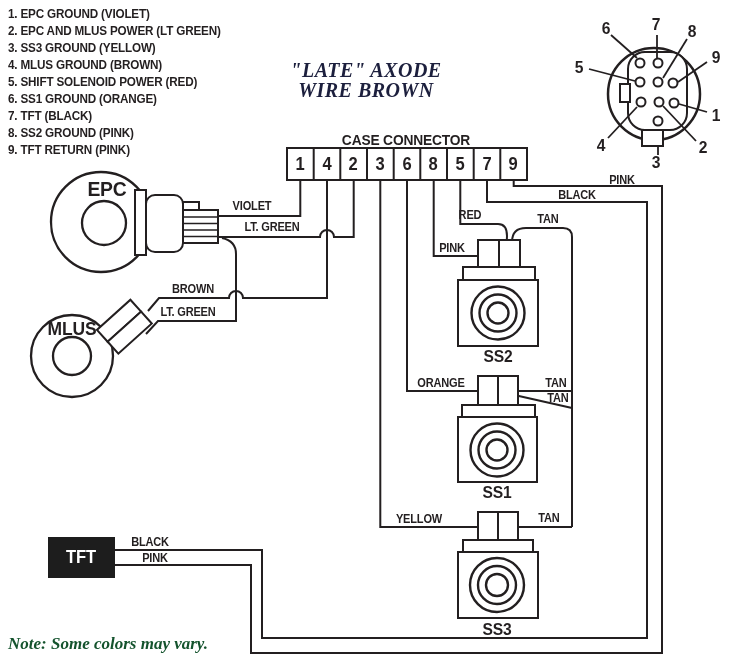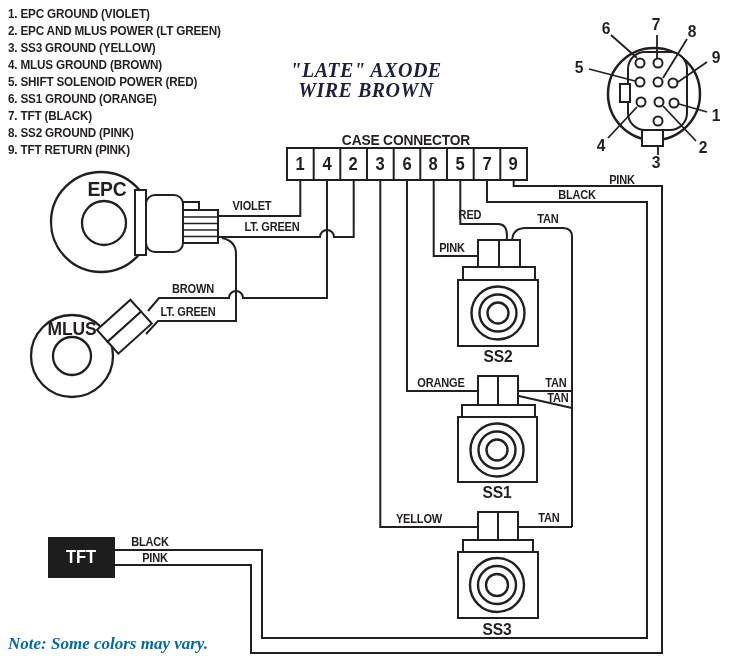--- a/index.html
+++ b/index.html
@@ -13,21 +13,21 @@
   .box-num{font-size:18px;}
   .comp-lbl{font-size:17px;}
   .legend-item{position:absolute;left:8px;transform:translateY(-50%) scaleX(.9);
        transform-origin:left center;font-weight:bold;font-size:13px;color:#231f20;
        white-space:nowrap;letter-spacing:-.2px;}
   .title-line{position:absolute;transform:translate(-50%,-50%);white-space:nowrap;
        font-family:"Liberation Serif",serif;font-style:italic;font-weight:bold;
        font-size:20px;color:#1c1f3d;letter-spacing:.5px;}
   .note{position:absolute;left:8px;transform:translateY(-50%);white-space:nowrap;
        font-family:"Liberation Serif",serif;font-style:italic;font-weight:bold;
-       font-size:17px;color:#0369a1;}
+       font-size:17px;color:#14532d;}
   .case-lbl{font-size:15px;letter-spacing:-.2px;}
   .tft-lbl{color:#fff;font-size:18px;}
   .epc-lbl{font-size:21px;}
   .mlus-lbl{font-size:19px;}
 </style>
 </head>
 <body>
 
 <div id="stage">
 

